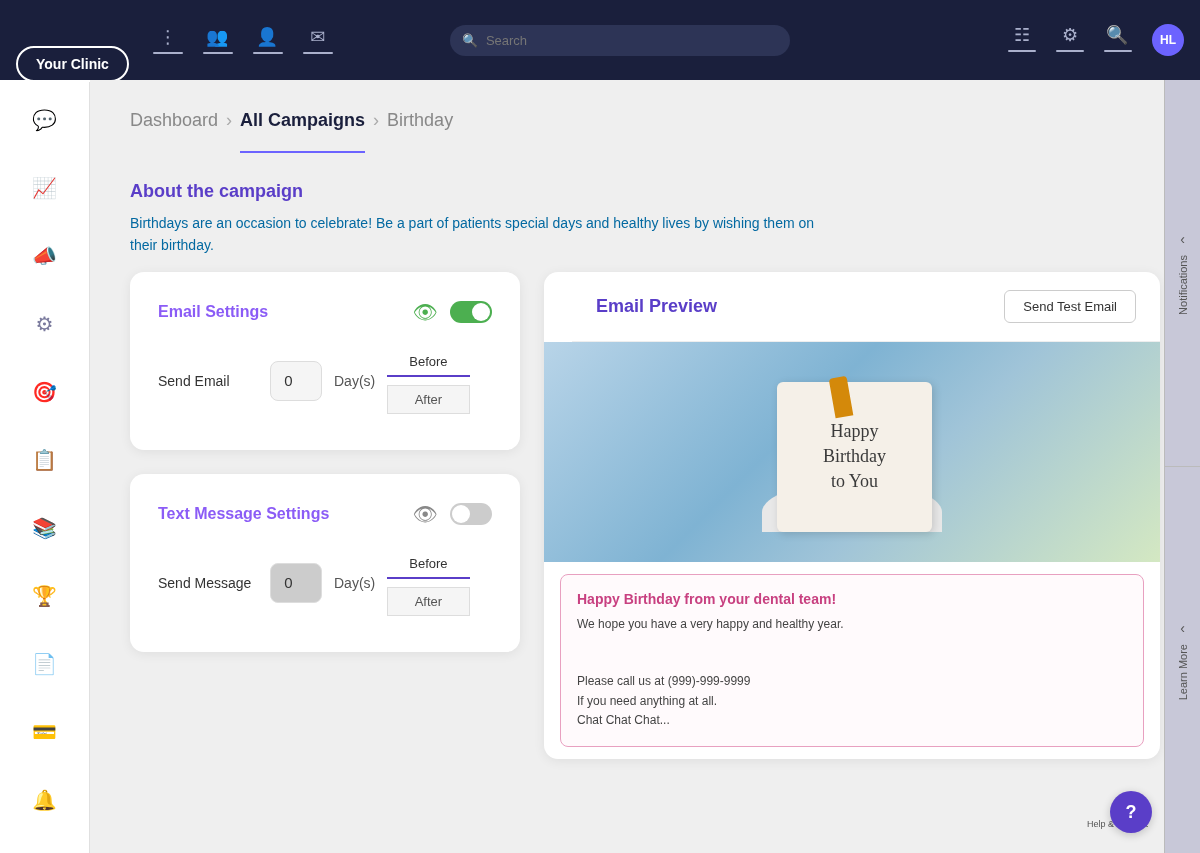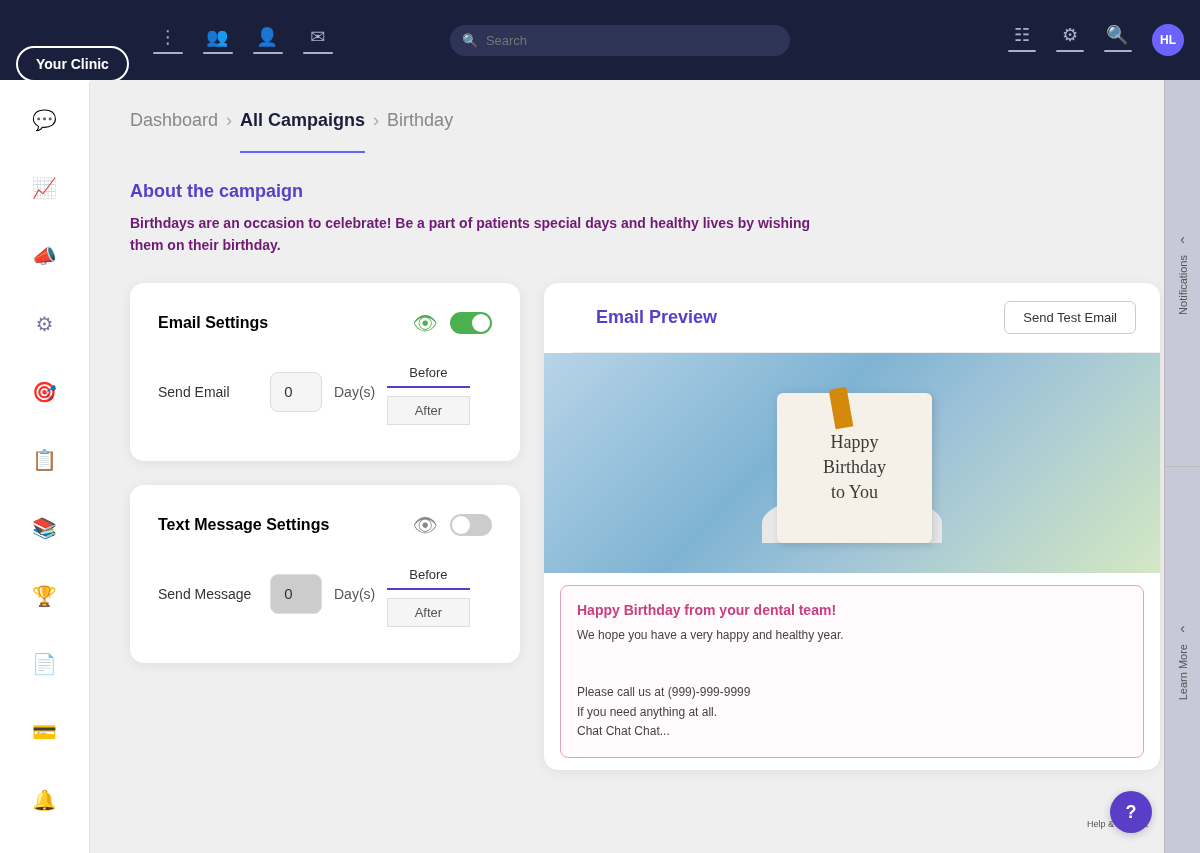--- a/index.html
+++ b/index.html
@@ -162,25 +162,24 @@
 
     .campaign-section-title {
       font-size: 18px;
       font-weight: 700;
       color: #5a3ec8;
       margin-bottom: 10px;
     }
 
     .campaign-description {
       font-size: 14px;
-      color: #701a75;
+      color: #0369a1;
       line-height: 1.6;
-      margin-bottom: 26px;
+      margin-bottom: 15px;
       max-width: 700px;
-      font-weight: bold;
     }
 
     
     .two-col {
       display: flex;
       gap: 24px;
     }
 
     
     .settings-card {
@@ -194,21 +193,21 @@
 
     .card-header {
       display: flex;
       align-items: center;
       justify-content: space-between;
       margin-bottom: 24px;
     }
     .card-title {
       font-size: 16px;
       font-weight: 700;
-      color: #000000;
+      color: #8b5cf6;
     }
     .card-icons {
       display: flex;
       gap: 12px;
       align-items: center;
     }
     .eye-icon { color: #4CAF50; font-size: 20px; cursor: pointer; }
 
     
     .toggle {

